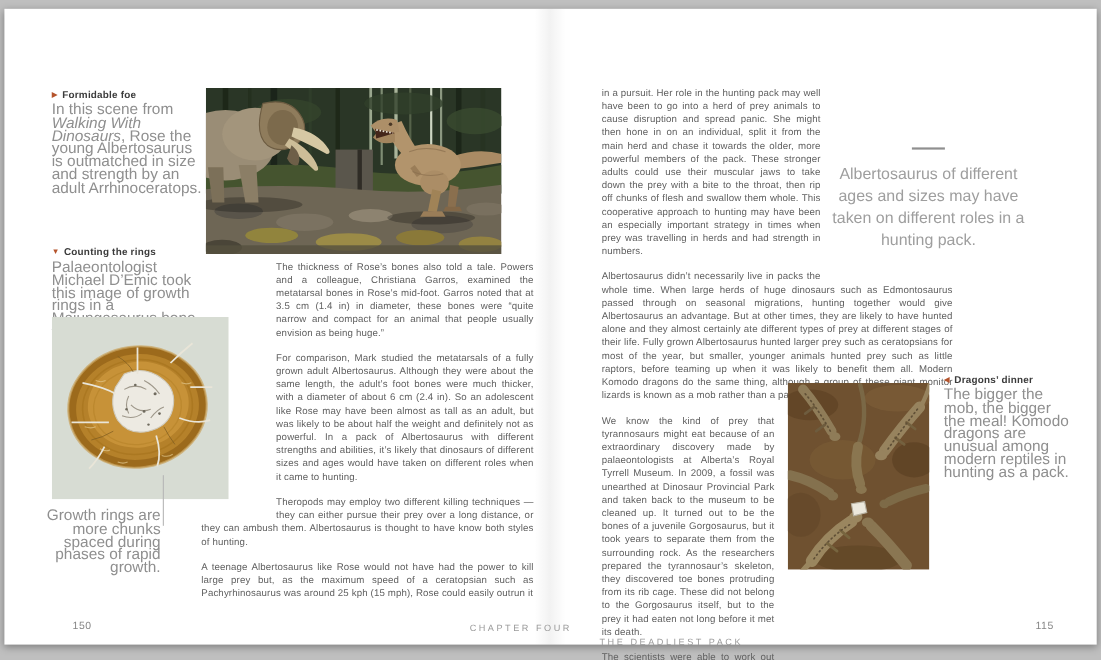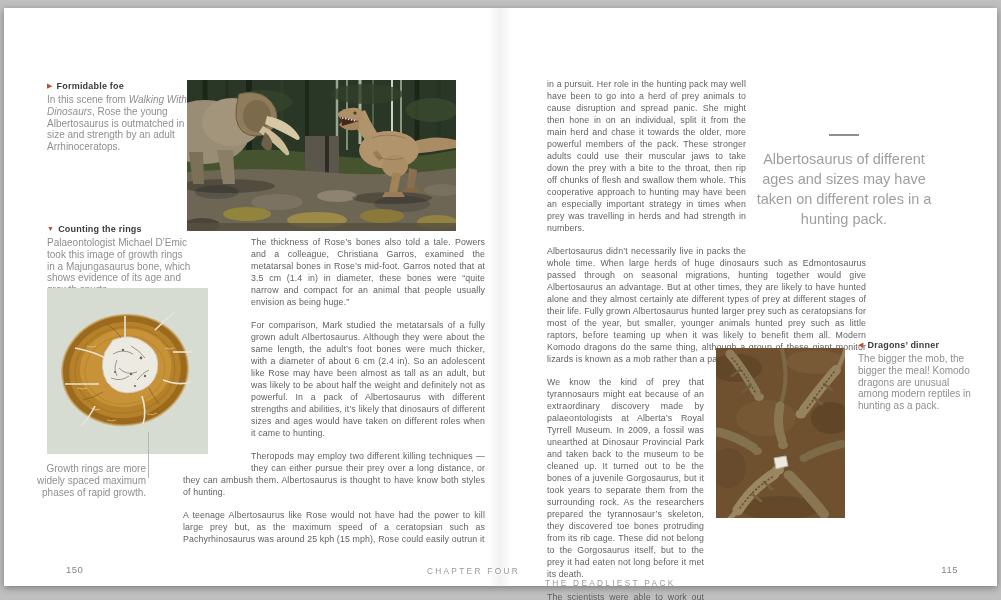--- a/index.html
+++ b/index.html
@@ -11,21 +11,21 @@
     position:absolute;left:4px;top:8px;width:993px;height:578px;background:#ffffff;
     box-shadow:0 2px 7px rgba(0,0,0,.35);
   }
   .page{position:absolute;top:0;height:578px;}
   .page-left{left:0;width:496px;}
   .page-right{left:496px;width:497px;}
   .gutter{position:absolute;left:482px;top:0;width:28px;height:578px;
     background:linear-gradient(90deg,rgba(0,0,0,0) 0%,rgba(0,0,0,.05) 50%,rgba(0,0,0,0) 100%);}
 
   .abs{position:absolute;}
-  .cap{font-size:10px;line-height:11.8px;color:#8f8f8f;}
+  .cap{font-size:14px;line-height:11.8px;color:#8f8f8f;}
   .cap-h{font-size:9px;font-weight:bold;color:#3b3b3b;margin:0 0 3px 0;letter-spacing:.2px;}
   .cap-mark{color:#b5542c;font-size:7px;margin-right:4px;position:relative;top:-1px;}
   .ital{font-style:italic;}
 
   .bodycol{font-size:8.8px;line-height:12px;color:#5f5f5f;text-align:justify;letter-spacing:.12px;}
   .bodycol p{margin:0 0 11px 0;}
   .sp{display:block;}
   .sp-bone{float:left;width:68px;height:196px;margin-top:37px;}
   .sp-quote{float:right;width:120px;height:131px;margin-top:37px;}
   .sp-komodo{float:right;width:162px;height:196px;margin-top:25px;}
@@ -165,21 +165,21 @@
           <path d="M48 118 Q42 130 34 138"></path>
           <path d="M126 64 H146"></path>
         </g>
         <g stroke="#7a5a20" stroke-width=".8" fill="none" opacity=".8">
           <path d="M60 36 Q70 42 74 50 M36 112 Q46 110 56 104 M112 116 Q106 108 102 100"></path>
         </g>
       </svg>
     </div>
 
     <div class="abs note-line" style="left:144px;top:424px;"></div>
-    <div class="abs cap bone-note" style="left:30px;top:455px;">Growth rings are more widely spaced maximum phases of rapid growth.</div>
+    <div class="abs cap bone-note" style="left:30px;top:455px;">Growth rings are more chunks spaced during phases of rapid growth.</div>
 
     <div class="abs bodycol" style="left:179px;top:228px;width:302px;">
       <p><i class="sp sp-bone"></i><span>The thickness of Rose’s bones also told a tale. Powers and a colleague, Christiana Garros, examined the metatarsal bones in Rose’s mid-foot. Garros noted that at 3.5 cm (1.4 in) in diameter, these bones were “quite narrow and compact for an animal that people usually envision as being huge.”</span></p>
       <p><span>For comparison, Mark studied the metatarsals of a fully grown adult Albertosaurus. Although they were about the same length, the adult’s foot bones were much thicker, with a diameter of about 6 cm (2.4 in). So an adolescent like Rose may have been almost as tall as an adult, but was likely to be about half the weight and definitely not as powerful. In a pack of Albertosaurus with different strengths and abilities, it’s likely that dinosaurs of different sizes and ages would have taken on different roles when it came to hunting.</span></p>
       <p><span>Theropods may employ two different killing techniques — they can either pursue their prey over a long distance, or they can ambush them. Albertosaurus is thought to have know both styles of hunting.</span></p>
       <p><span>A teenage Albertosaurus like Rose would not have had the power to kill large prey but, as the maximum speed of a ceratopsian such as Pachyrhinosaurus was around 25 kph (15 mph), Rose could easily outrun it</span></p>
     </div>
 
     <div class="abs folio" style="left:42px;top:556px;margin-left:20px;">150</div>
     <div class="abs running" style="left:316px;top:558px;width:200px;text-align:right;">CHAPTER FOUR</div>

